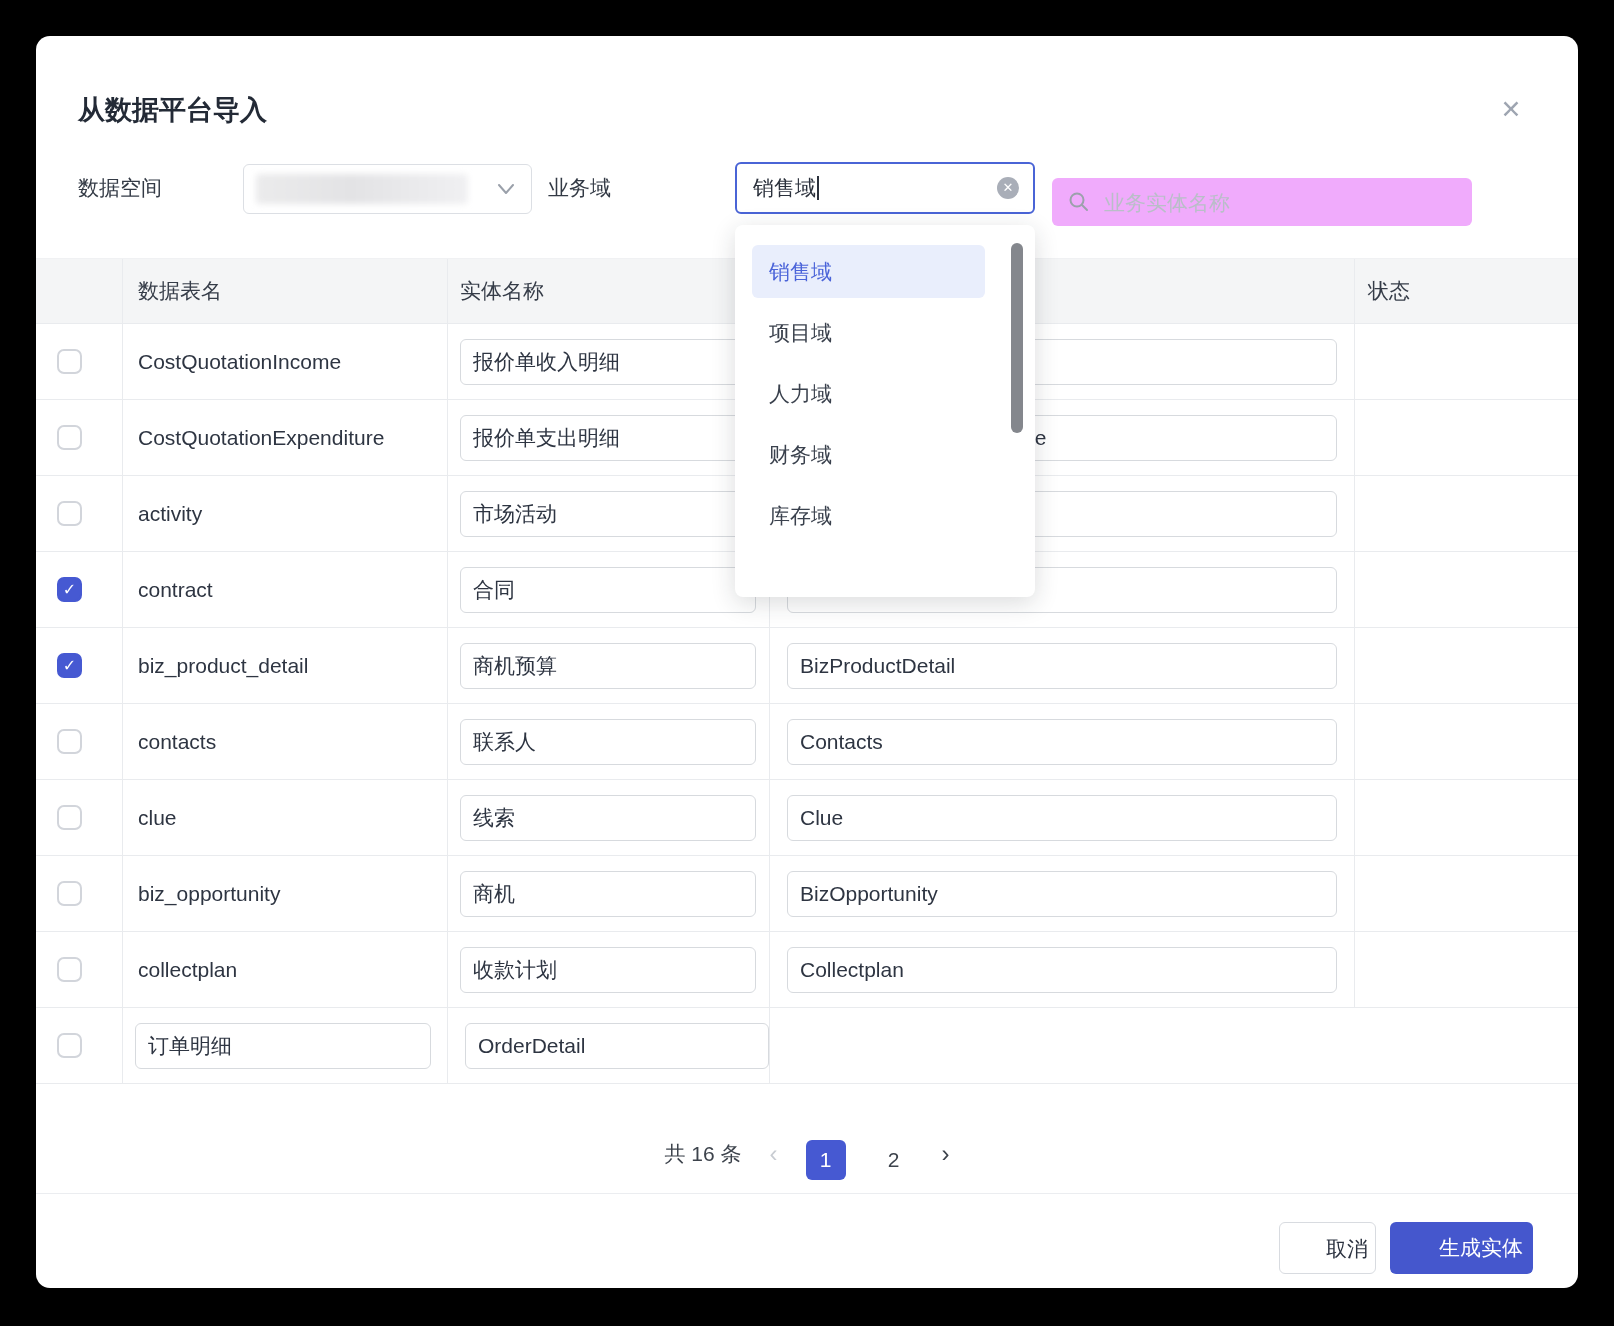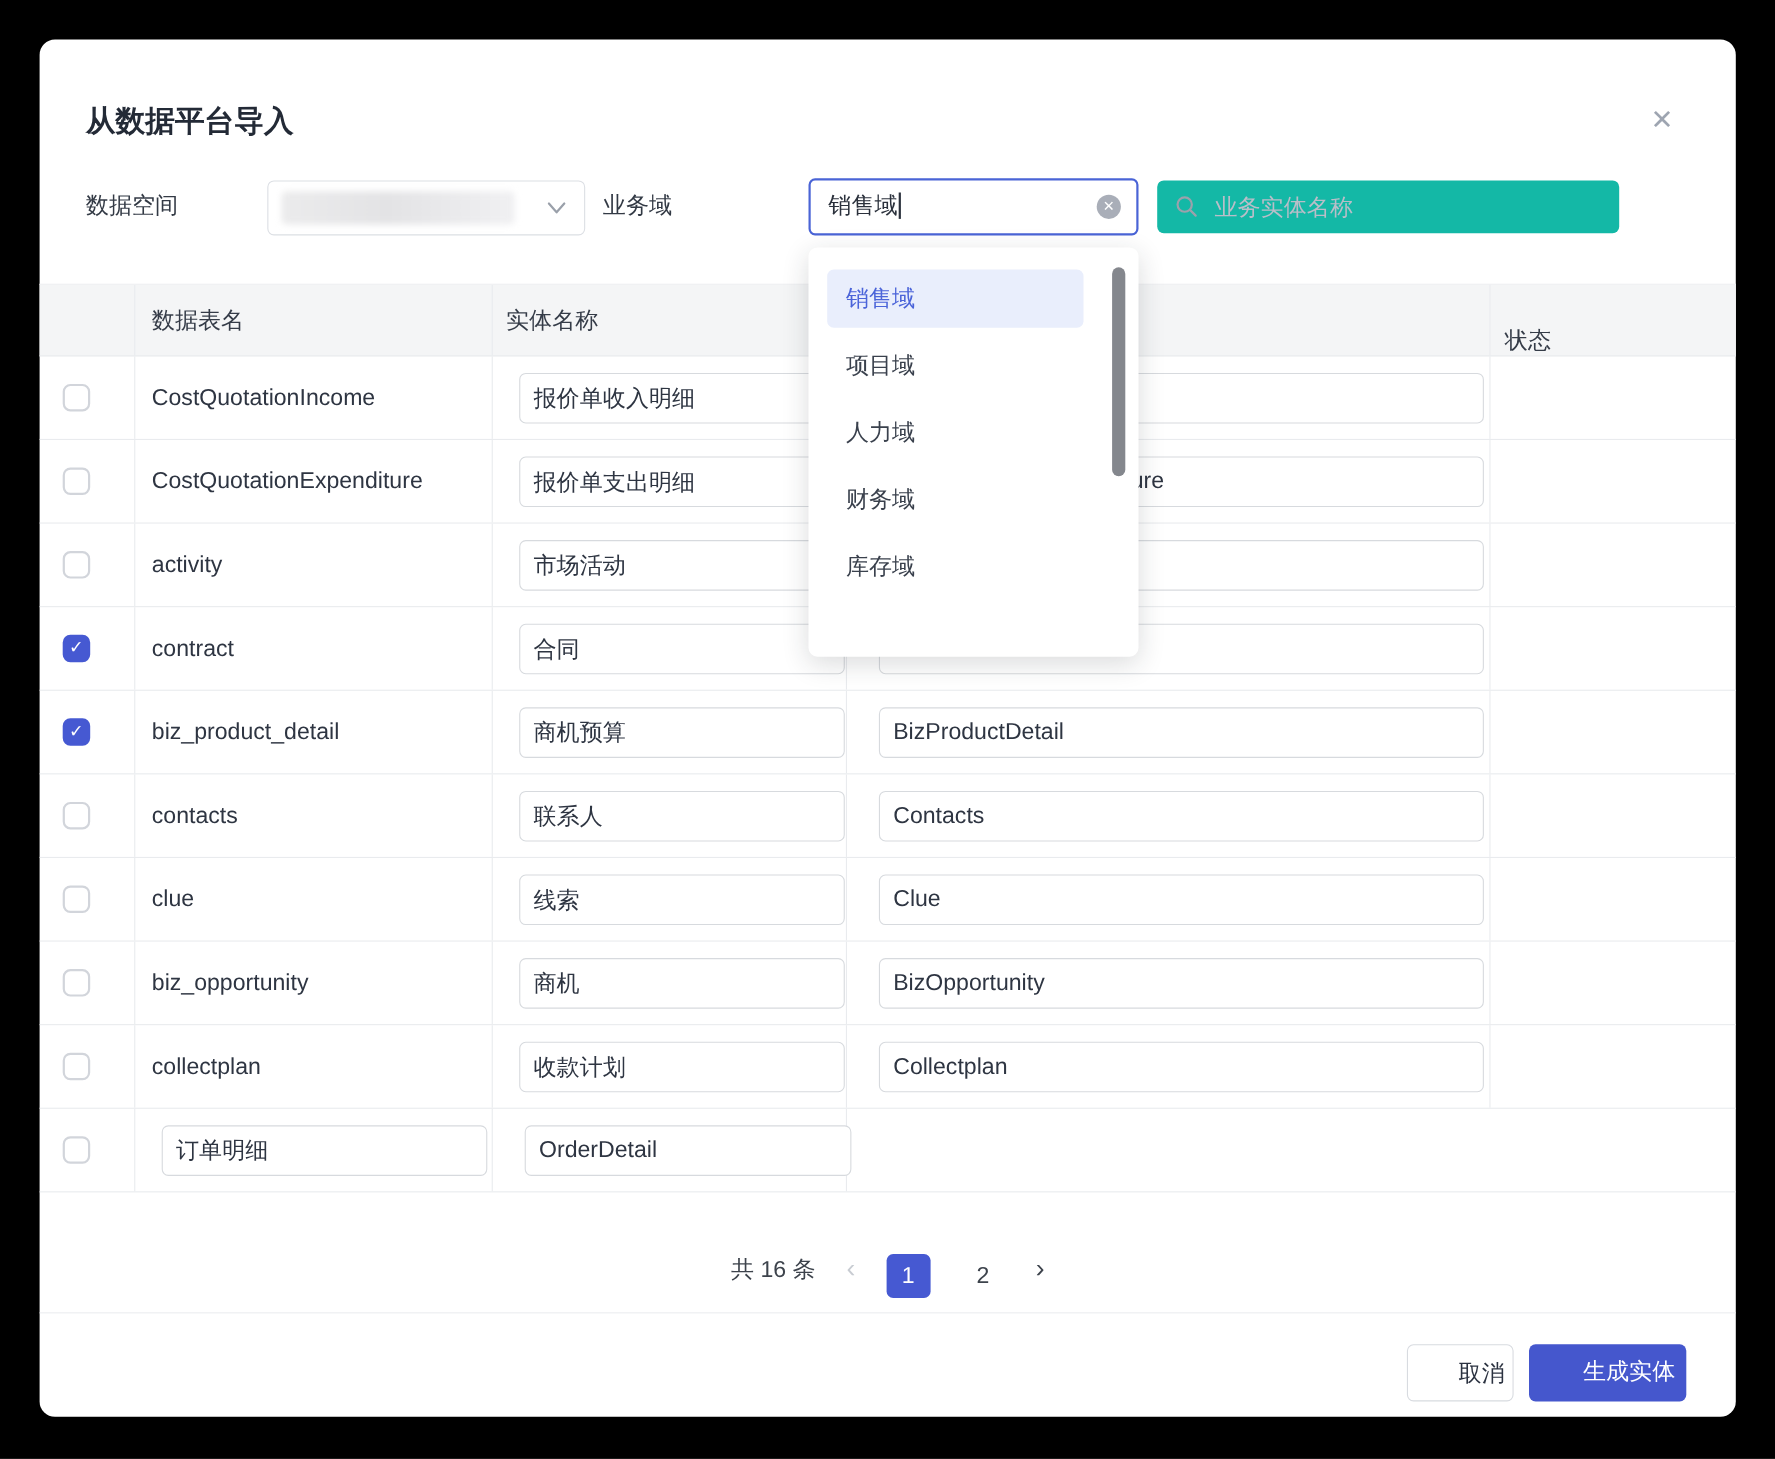--- a/index.html
+++ b/index.html
@@ -18,43 +18,43 @@
                 border-radius:6px;background:#fff;cursor:pointer;}
   .redacted{position:absolute;left:12px;top:9px;width:212px;height:30px;border-radius:4px;
             background:linear-gradient(90deg,#ebebec,#e3e3e5 45%,#f0f0f2);filter:blur(3px);}
   .chev{position:absolute;right:16px;top:17px;}
   .domain-input{position:absolute;left:699px;top:0;width:300px;height:52px;border:2px solid #4a64d6;
                 border-radius:6px;background:#fff;box-sizing:border-box;cursor:text;}
   .domain-input .val{position:absolute;left:16px;top:0;line-height:48px;font-size:21px;color:#2b313c;}
   .caret{display:inline-block;width:2px;height:24px;background:#2b313c;vertical-align:-5px;margin-left:1px;}
   .clear-ic{position:absolute;right:14px;top:13px;width:22px;height:22px;border-radius:50%;
             background:#a9aeb8;color:#fff;font-size:13px;line-height:22px;text-align:center;cursor:pointer;}
-  .search-box{position:absolute;left:1016px;top:2px;width:420px;height:48px;background:#14b8a6;
+  .search-box{position:absolute;left:1016px;top:16px;width:420px;height:48px;background:#f0abfc;
               border-radius:6px;}
   .search-box svg{position:absolute;left:16px;top:13px;}
   .search-box input{position:absolute;left:50px;top:0;width:350px;height:48px;border:0;background:transparent;
                     outline:none;font-size:21px;color:#2b313c;font-family:inherit;}
   .search-box input::placeholder{color:#b9bec8;}
   
   .table{position:absolute;left:0;top:222px;width:1542px;}
   .trow{display:grid;grid-template-columns:87px 325px 322px 585px 223px;border-bottom:1px solid #e9ebee;
         height:75px;position:relative;}
   .trow.head{height:64px;background:#f4f5f6;border-top:1px solid #f0f1f3;}
   .cell{position:relative;border-right:1px solid #e9ebee;display:flex;align-items:center;overflow:visible;}
-  .cell:last-child{border-right:0;align-items:flex-end;}
+  .cell:last-child{border-right:0;}
   .cell.c1{padding-left:15px;} .cell.c2{padding-left:12px;} .cell.c3{padding-left:17px;} .cell.c4{padding-left:13px;}
   .hcell{font-size:21px;color:#353c48;font-weight:500;}
   .cell-text{font-size:21px;color:#2e3542;white-space:nowrap;}
   .cb{width:25px;height:25px;margin-left:21px;border:2px solid #d2d5db;border-radius:7px;background:#fff;
       box-sizing:border-box;cursor:pointer;text-align:center;}
   .cb[data-checked="true"]{background:#4659d2;border-color:#4659d2;color:#fff;font-size:16px;
       font-weight:700;line-height:22px;}
   .cb[data-checked="true"]::after{content:"✓";}
   .cell-input{height:46px;border:1px solid #d7dade;border-radius:6px;background:#fff;font-size:21px;
-              color:#2e3542;font-family:inherit;padding:0 12px;box-sizing:border-box;outline:none;margin-left:12px;}
+              color:#2e3542;font-family:inherit;padding:0 12px;box-sizing:border-box;outline:none;}
   .c2 .cell-input{width:296px;} .c3 .cell-input{width:550px;}
   
   .dd-panel{position:absolute;left:699px;top:189px;width:300px;height:372px;background:#fff;border-radius:8px;
             box-shadow:0 6px 24px rgba(31,35,41,.16);overflow:hidden;z-index:20;}
   .dd-items{position:absolute;left:0;top:20px;width:100%;}
   .dd-item{margin:0 50px 8px 17px;height:53px;line-height:53px;padding-left:17px;font-size:21px;color:#3a414d;
            border-radius:6px;cursor:pointer;white-space:nowrap;}
   .dd-item[data-selected="true"]{background:#e9eefc;color:#4b64d9;}
   .dd-scroll{position:absolute;right:12px;top:18px;width:12px;height:190px;border-radius:6px;background:#84878d;cursor:grab;}
   

